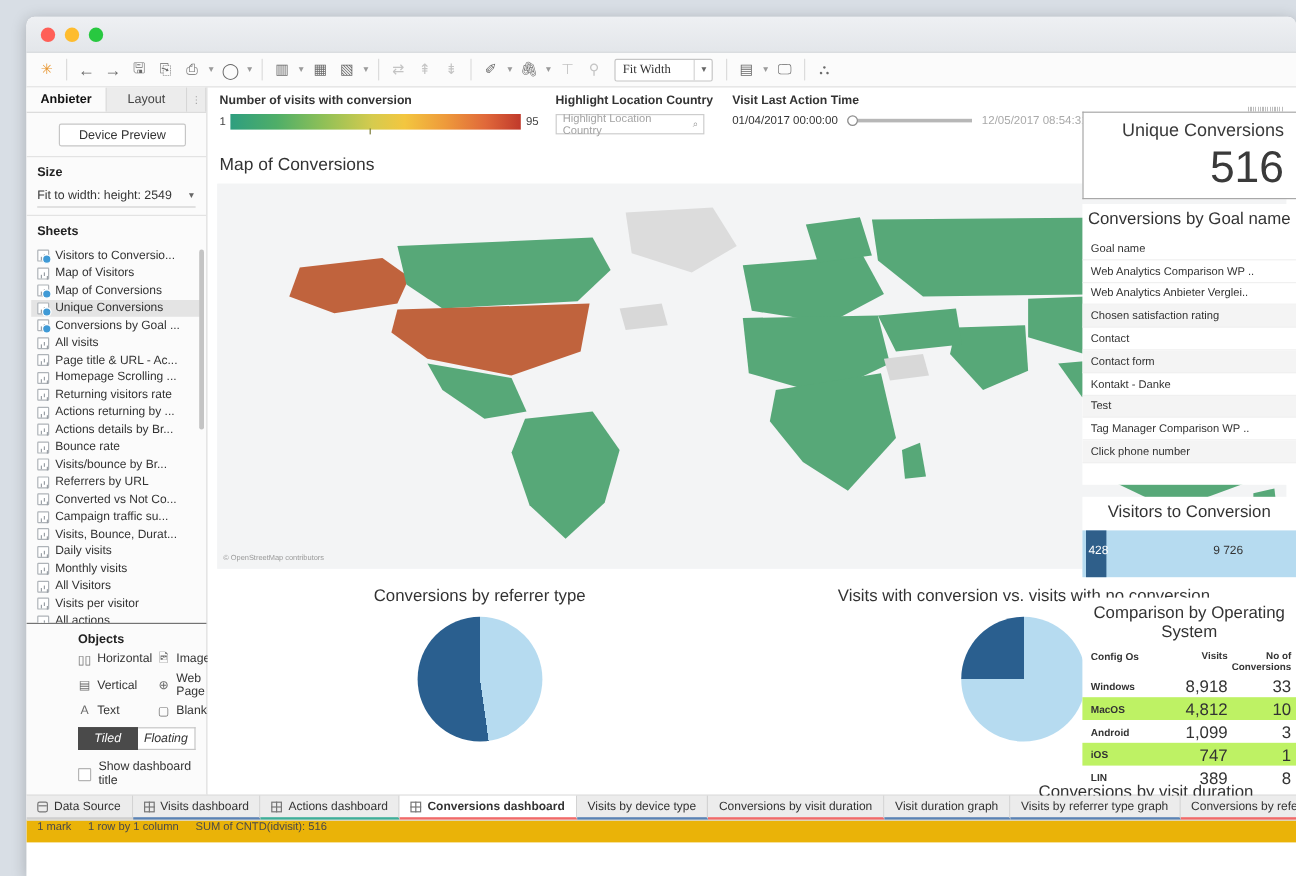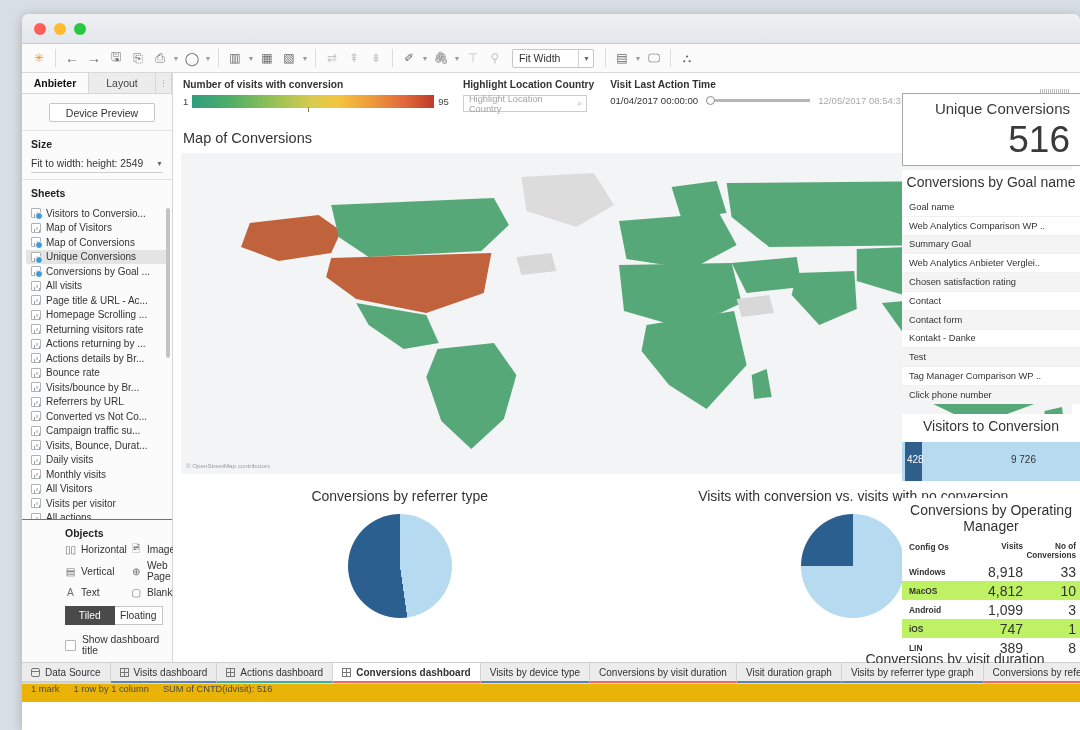--- a/index.html
+++ b/index.html
@@ -52,20 +52,21 @@
     color:#9a9a9a; font-size: 7px; }
   .tb-sep { width: 1px; height: 18px; background: #dcdcdc; margin: 0 5px; }
   .fitsel {
     height: 19px; min-width: 82px;
     border: 1px solid #c6c6c6; background: #fff;
     border-radius: 2px;
     display: flex; align-items: center; justify-content: space-between;
     font-size: 10.5px; color: #333;
     padding: 0 3px 0 6px;
     margin: 0 6px;
+    font-family: Liberation Serif, serif;
   }
   .fitsel .fc { border-left: 1px solid #d5d5d5; padding-left: 4px; font-size: 7px; color:#666; height:17px; display:flex; align-items:center;}
 
   
   .body-row { display: flex; height: 589px; }
 
   
   .leftpanel {
     width: 151px; height: 100%;
     background: #fbfbfb;
@@ -117,21 +118,21 @@
     content:""; position:absolute; right:-3px; bottom:-3px; width:6px; height:6px;
     border-radius: 50%; background:#3f9ad6; border:1px solid #fff;
   }
   .scrollbar {
     position: absolute; right: 2px; top: 2px; width: 4px; height: 150px;
     background: #c4c4c4; border-radius: 2px;
   }
   .objects-grid { display: grid; grid-template-columns: 1fr 1fr; row-gap: 5px; column-gap: 4px; }
   .obj-item { display: flex; align-items: center; gap: 5px; font-size: 10.2px; color: #333; }
   .obj-ico { width: 11px; height: 11px; flex:0 0 11px; color: #6d6d6d; display:flex; align-items:center; justify-content:center;}
-  .seg { display: flex; margin-top: 8px; }
+  .seg { display: flex; margin-top: 8px; font-style: italic; }
   .seg div {
     flex: 1; height: 19px; display: flex; align-items: center; justify-content: center;
     font-size: 10.3px; border: 1px solid #c6c6c6;
   }
   .seg .on { background: #4a4a4a; color: #fff; border-color: #4a4a4a; }
   .seg .off { background: #fff; color: #333; border-left: none; }
   .chk-row { display: flex; align-items: center; gap: 6px; margin-top: 9px; font-size: 10.3px; color:#333;}
   .chk { width: 11px; height: 11px; border: 1px solid #b5b5b5; background: #fff; border-radius:1px; flex:0 0 11px;}
 
   
@@ -588,21 +589,20 @@
     <div class="kpi-title">Unique Conversions</div>
     <div class="kpi-value">516</div>
   </div>
 
   <div class="rpanel goal-panel">
     <div class="panel-title">Conversions by Goal name</div>
     <div class="goal-clip">
       <div class="goal-table" id="goal-table">
           <div class="goal-row head">Goal name</div>
           <div class="goal-row">Web Analytics Comparison WP ..</div>
-          <div class="goal-row alt">Summary Goal</div>
           <div class="goal-row">Web Analytics Anbieter Verglei..</div>
           <div class="goal-row alt">Chosen satisfaction rating</div>
           <div class="goal-row">Contact</div>
           <div class="goal-row alt">Contact form</div>
           <div class="goal-row">Kontakt - Danke</div>
           <div class="goal-row alt">Test</div>
           <div class="goal-row">Tag Manager Comparison WP ..</div>
           <div class="goal-row alt">Click phone number</div>
         </div>
     </div>
@@ -612,21 +612,21 @@
     <div class="panel-title">Visitors to Conversion</div>
     <div class="bar-wrap">
       <span class="bar-light"></span>
       <span class="bar-dark"></span>
       <span class="bar-lbl-left">428</span>
       <span class="bar-lbl-right">9 726</span>
     </div>
   </div>
 
   <div class="rpanel os-panel">
-    <div class="panel-title">Conversions by Operating Manager</div>
+    <div class="panel-title">Comparison by Operating System</div>
     <div class="os-table">
       <div class="os-head">
         <span class="os-c1">Config Os</span>
         <span class="os-c2">Visits</span>
         <span class="os-c3">No of Conversions</span>
       </div>
       <div id="os-rows">
           <div class="os-row">
             <span class="os-c1">Windows</span>
             <span class="os-c2">8,918</span>

